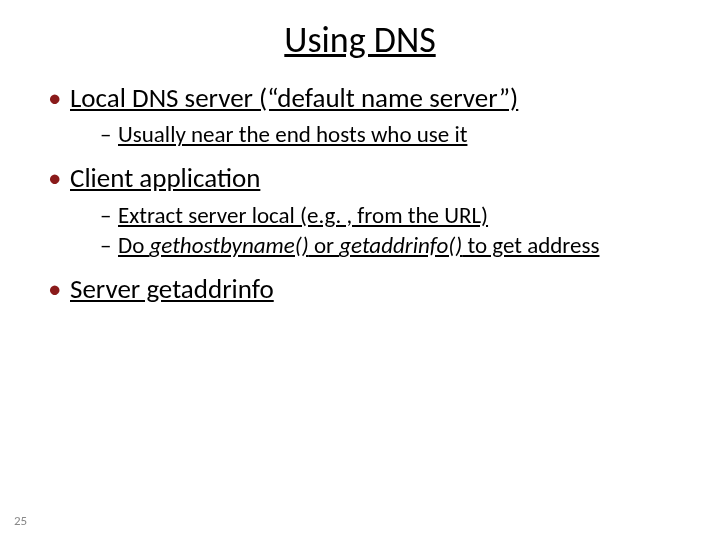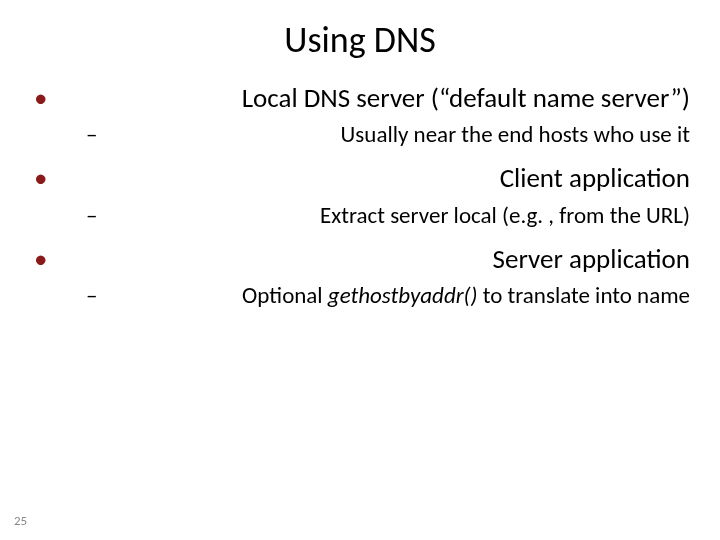--- a/index.html
+++ b/index.html
@@ -11,33 +11,33 @@
     font-family: "Calibri", "Segoe UI", Arial, sans-serif;
     color: #000;
     position: relative;
   }
   .slide {
     box-sizing: border-box;
     width: 720px;
     height: 540px;
     padding: 18px 28px 18px 28px;
     position: relative;
+    text-decoration: underline;
   }
   .title {
     text-align: center;
     font-size: 36px;
     font-weight: 400;
     margin: 0 0 18px 0;
     color: #000;
   }
   ul.level1 {
     list-style: none;
-    margin: 2px;
+    margin: 16px;
     padding: 0;
-    text-align: right;
   }
   ul.level1 > li {
     position: relative;
     padding-left: 26px;
     margin: 0 0 4px 0;
     font-size: 27px;
     line-height: 1.35;
     color: #000;
   }
   ul.level1 > li::before {
@@ -92,26 +92,26 @@
       <span>Local DNS server (“default name server”)</span>
       <ul class="level2">
         <li><span>Usually near the end hosts who use it</span></li>
       </ul>
     </li>
 
     <li>
       <span>Client application</span>
       <ul class="level2">
         <li><span>Extract server local (e.g. , from the URL)</span></li>
+        <li><span>Do </span><span class="ital">gethostbyname()</span><span> or </span><span class="ital">getaddrinfo()</span><span> to get address</span></li>
       </ul>
     </li>
 
     <li>
-      <span>Server application</span>
+      <span>Server getaddrinfo</span>
       <ul class="level2">
-        <li><span>Optional </span><span class="ital">gethostbyaddr()</span><span> to translate into name</span></li>
       </ul>
     </li>
 
   </ul>
 
   <div class="page-num">25</div>
 </div>
 
 </body></html>

